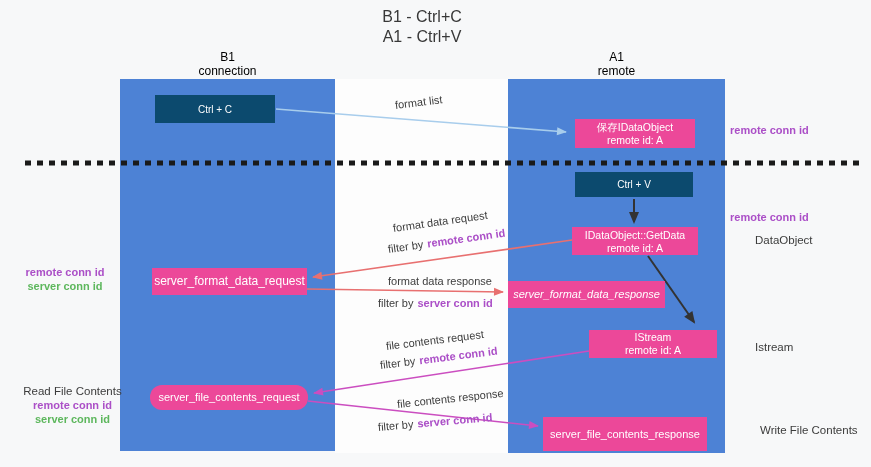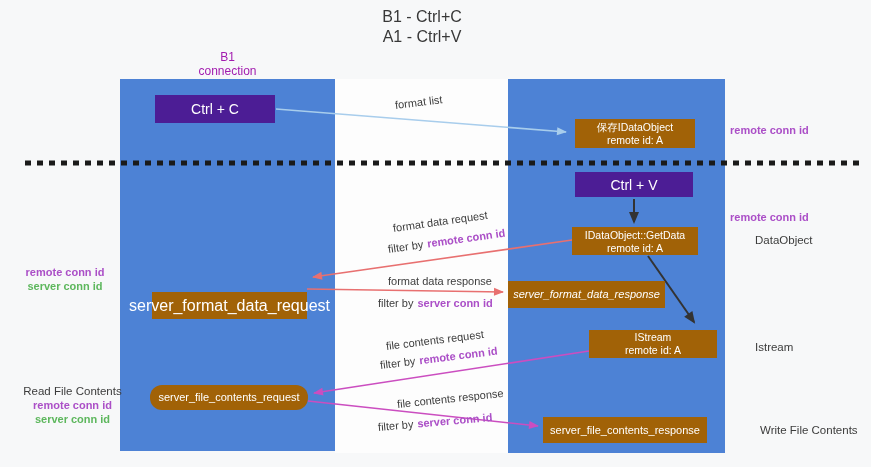--- a/index.html
+++ b/index.html
@@ -4,28 +4,28 @@
 <style>
   html,body{margin:0;padding:0;background:#eef0f2;}
   .canvas{
     position:relative;width:871px;height:467px;margin:0 auto;
     background:#f7f8f9;overflow:hidden;
     font-family:"Liberation Sans", sans-serif;color:#3a3a3a;
   }
   .gap-strip{position:absolute;left:335px;top:79px;width:173px;height:374px;background:#fdfdfd;}
   .title{position:absolute;left:0;top:7px;width:844px;text-align:center;
          font-size:16px;line-height:20px;color:#383838;}
-  .ll-header{position:absolute;top:50px;text-align:center;font-size:12px;line-height:14px;color:#a21caf;}
+  .ll-header{position:absolute;top:50px;text-align:center;font-size:12px;line-height:14px;color:#000000;}
   .col{position:absolute;top:79px;background:#4d82d5;}
   .col.b1{left:120px;width:215px;height:372px;}
   .col.a1{left:508px;width:217px;height:374px;}
   .node{position:absolute;display:flex;flex-direction:column;align-items:center;justify-content:center;
         color:#ffffff;text-align:center;box-sizing:border-box;}
-  .node.green{background:#4c1d95;font-size:14px;}
-  .node.orange{background:#a16207;font-size:10.5px;line-height:13px;}
+  .node.green{background:#0c4a6e;font-size:10px;}
+  .node.orange{background:#ec4899;font-size:10.5px;line-height:13px;}
   .node .l2{font-size:10.5px;}
   .arrows{position:absolute;left:0;top:0;pointer-events:none;}
   .elabel{position:absolute;font-size:11px;color:#3d3d3d;white-space:nowrap;transform-origin:left center;}
   .elabel span + span{margin-left:4px;}
   .rot8{transform:rotate(-8deg);}
   .rot7{transform:rotate(-7deg);}
   .rot6{transform:rotate(-6deg);}
   .rot5{transform:rotate(-5deg);}
   .purple{color:#ab4fc7;font-weight:bold;}
   .greenlbl{color:#5db75d;font-weight:bold;}
@@ -41,20 +41,24 @@
   <div class="gap-strip"></div>
 
   <div class="title">
     <div>B1 - Ctrl+C</div>
     <div>A1 - Ctrl+V</div>
   </div>
 
   <div class="ll-header" style="left:120px;width:215px;">
     <div>B1</div>
     <div>connection</div>
+  </div>
+  <div class="ll-header" style="left:508px;width:217px;">
+    <div>A1</div>
+    <div>remote</div>
   </div>
 
   <div class="col b1"></div>
   <div class="col a1"></div>
 
   <svg class="arrows" width="871" height="467" viewBox="0 0 871 467">
     <defs>
       <marker id="m-blue" markerUnits="userSpaceOnUse" markerWidth="13" markerHeight="11" refX="10" refY="5" orient="auto">
         <path d="M1,1 L11,5 L1,9 z" fill="#a8cdec"></path>
       </marker>
@@ -91,38 +95,38 @@
 
   <div class="node green" style="left:575px;top:172px;width:118px;height:25px;">
     <span>Ctrl + V</span>
   </div>
 
   <div class="node orange" style="left:572px;top:227px;width:126px;height:28px;justify-content:flex-end;">
     <span>IDataObject::GetData</span>
     <span class="l2">remote id: A</span>
   </div>
 
-  <div class="node orange" style="left:152px;top:268px;width:155px;height:27px;font-size:16px;margin-top:24px;">
+  <div class="node orange" style="left:152px;top:268px;width:155px;height:27px;font-size:12px;">
     <span>server_format_data_request</span>
   </div>
 
   <div class="node orange" style="left:508px;top:281px;width:157px;height:27px;font-size:11px;font-style:italic;">
     <span>server_format_data_response</span>
   </div>
 
   <div class="node orange" style="left:589px;top:330px;width:128px;height:28px;">
     <span>IStream</span>
     <span class="l2">remote id: A</span>
   </div>
 
   <div class="node orange" style="left:150px;top:385px;width:158px;height:25px;font-size:11px;border-radius:12px;">
     <span>server_file_contents_request</span>
   </div>
 
-  <div class="node orange" style="left:543px;top:417px;width:164px;height:26px;font-size:11px;">
+  <div class="node orange" style="left:543px;top:417px;width:164px;height:34px;font-size:11px;">
     <span>server_file_contents_response</span>
   </div>
 
   <div class="elabel rot7" style="left:395px;top:99px;">format list</div>
 
   <div class="elabel rot8" style="left:393px;top:222px;">format data request</div>
   <div class="elabel rot8" style="left:388px;top:243px;">
     <span>filter by</span><span class="purple">remote conn id</span>
   </div>
 

